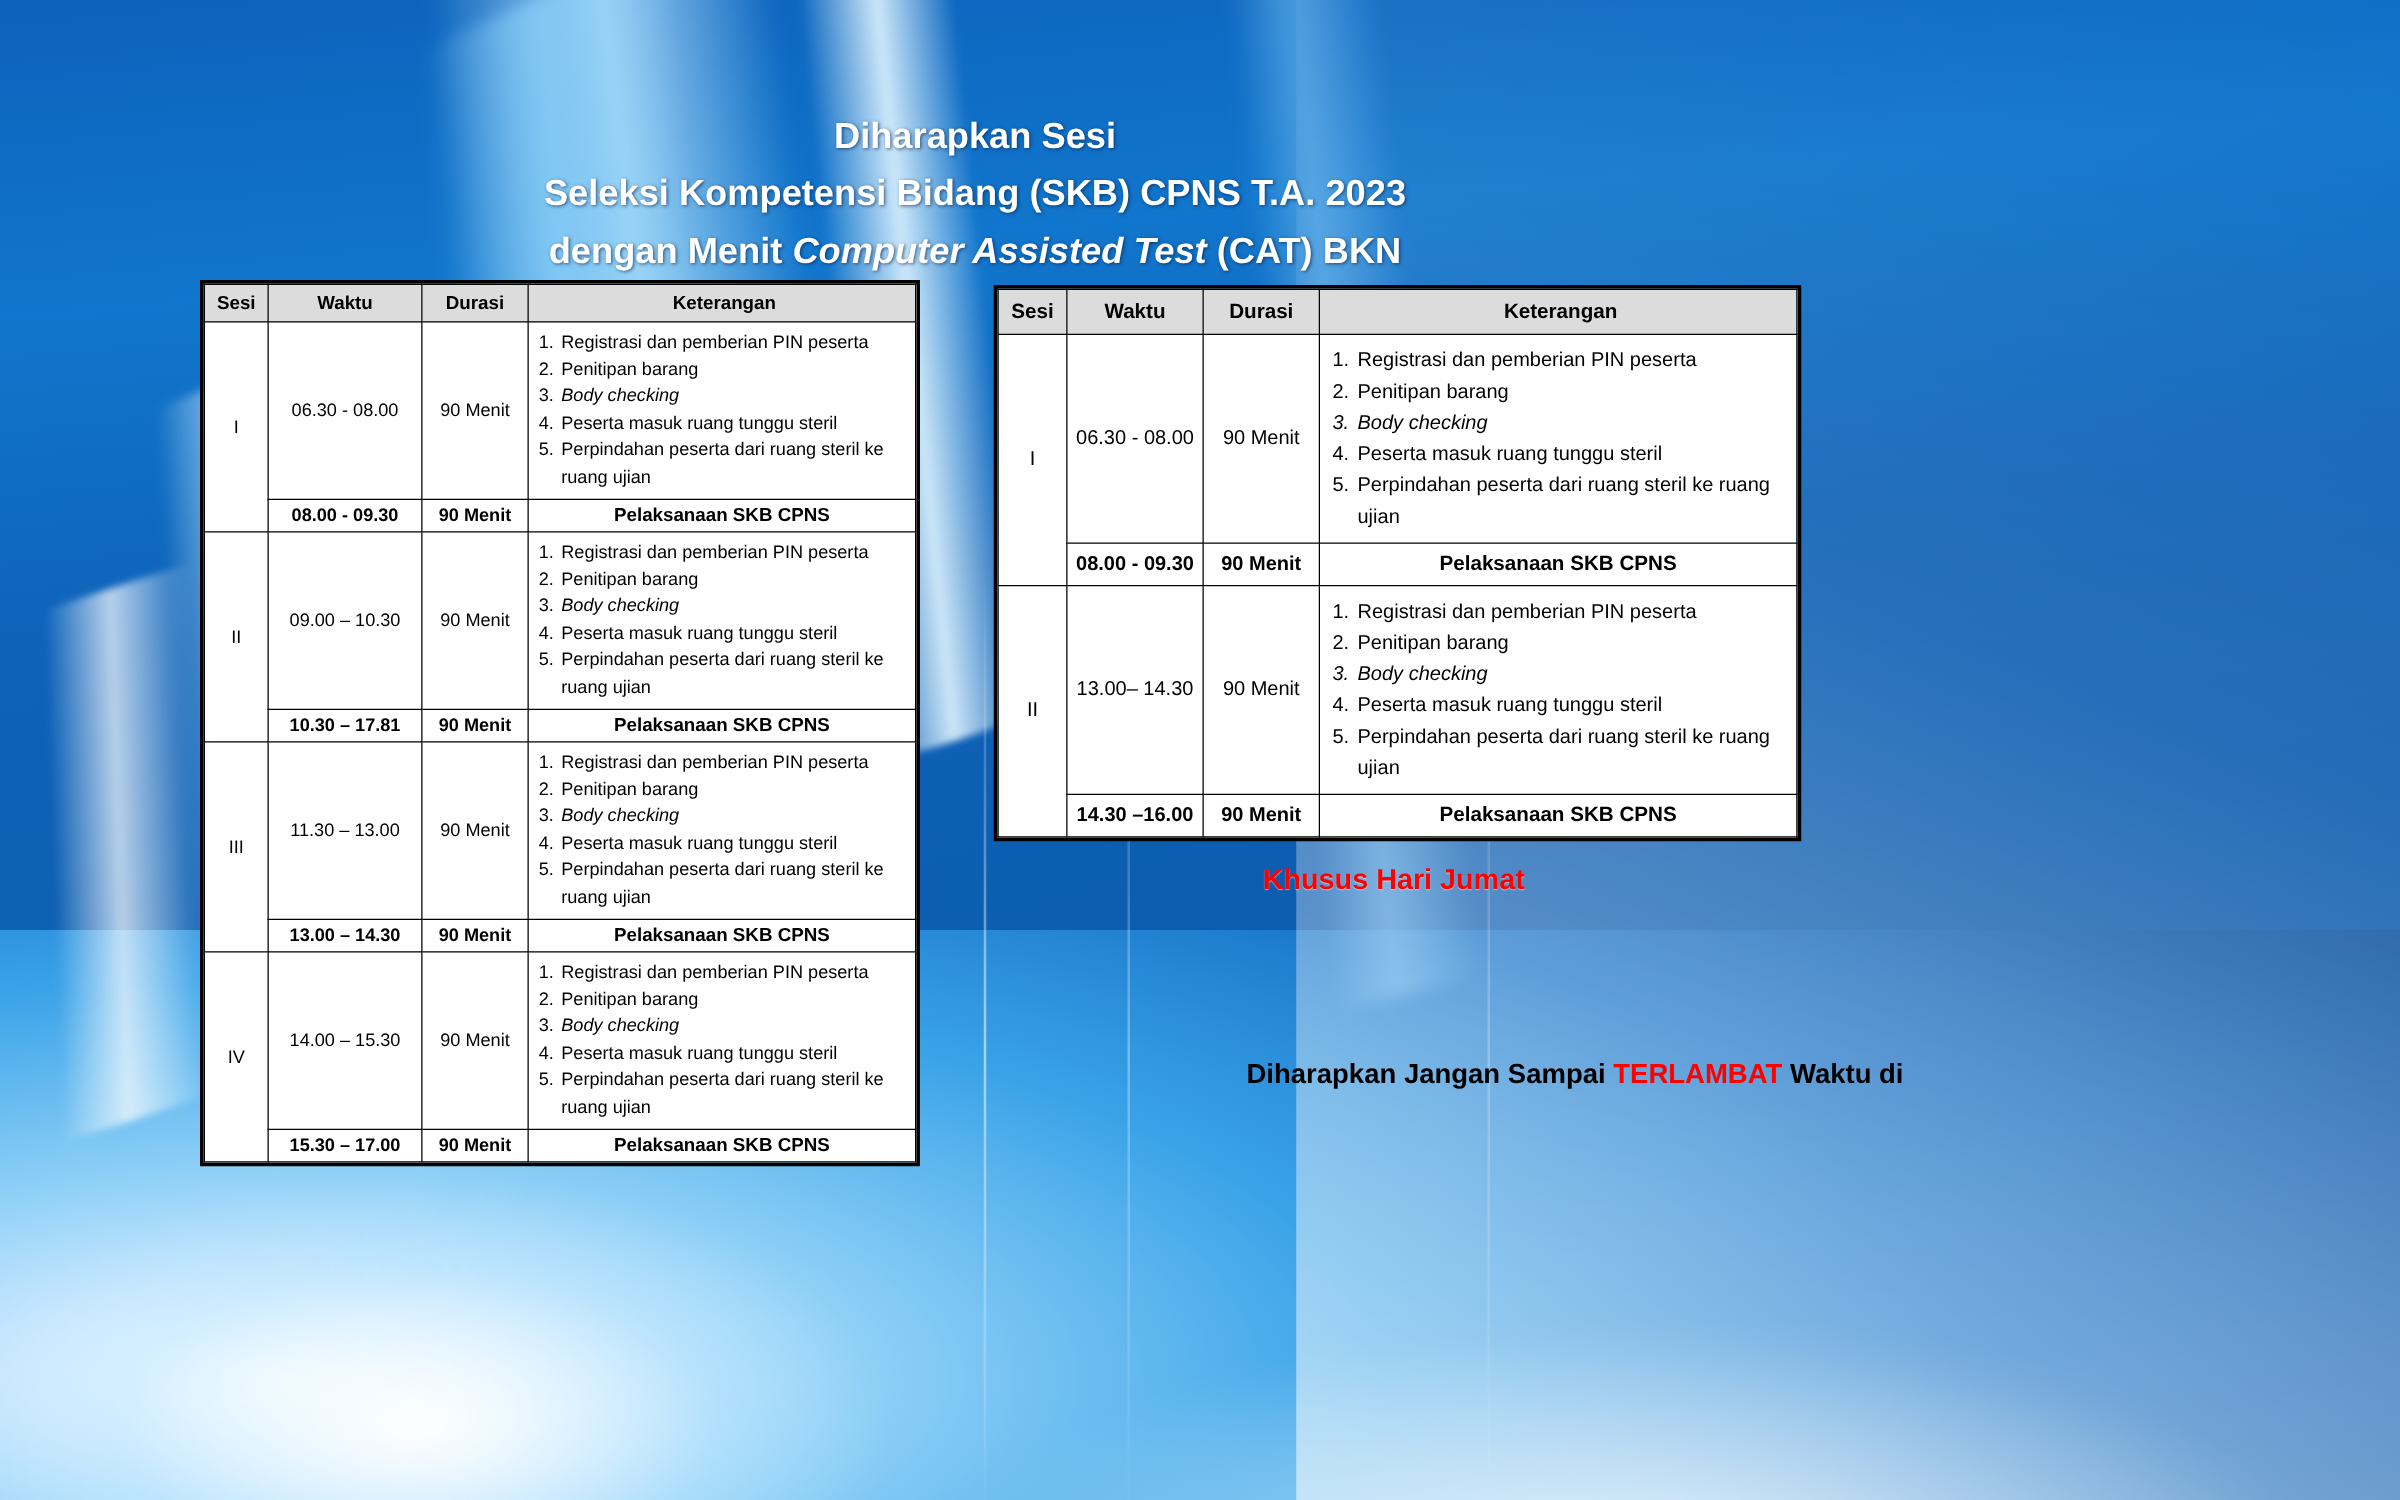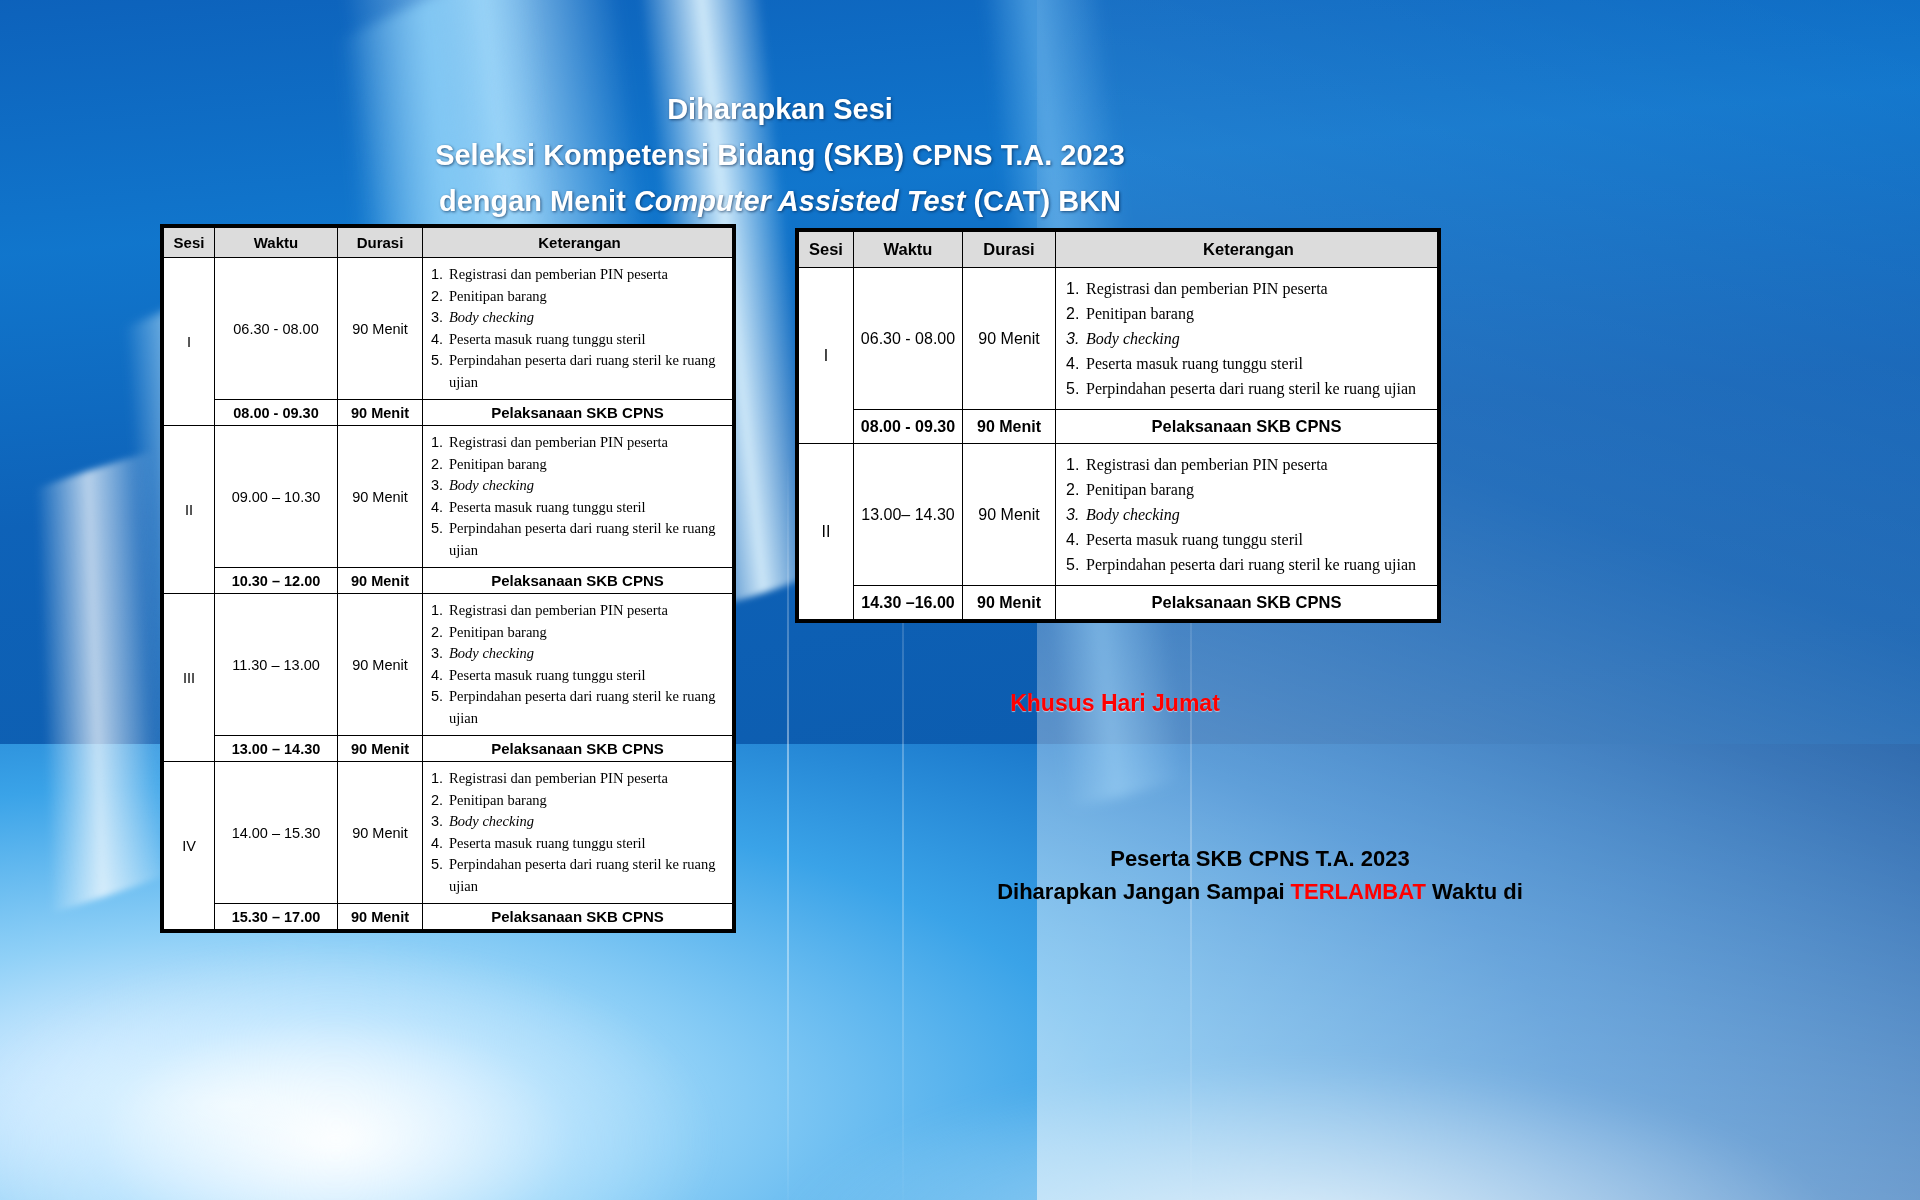--- a/index.html
+++ b/index.html
@@ -68,21 +68,21 @@
   th,td{border:1px solid #000;color:#000;}
   th{background:#dcdcdc;font-weight:bold;text-align:center;}
   .c-sesi{text-align:center;vertical-align:middle;}
   .c-time{text-align:center;vertical-align:middle;}
   .c-dur{text-align:center;vertical-align:middle;}
   .c-ket{vertical-align:middle;}
   .bold{font-weight:bold;}
   .ketlist{margin:0;padding:0;list-style:none;}
   .ketlist li{display:flex;align-items:flex-start;}
   .ketlist li .num{flex:0 0 auto;}
-  .ketlist li .txt{flex:1 1 auto;font-family:Liberation Serif, serif;}
+  .ketlist li .txt{flex:1 1 auto;}
 
   
   #tbl-left{left:160px;top:224px;width:570px;}
   #tbl-left table{font-size:14.5px;}
   #tbl-left th{font-size:15px;padding:5px 2px;}
   #tbl-left .c-sesi{width:46px;}
   #tbl-left .c-time{width:118px;}
   #tbl-left .c-dur{width:80px;}
   #tbl-left .c-ket{padding:6px 4px 6px 8px;}
   #tbl-left .ketlist li{line-height:21.5px;}
@@ -207,21 +207,21 @@
                 <span class="txt">Peserta masuk ruang tunggu steril</span>
               </li>
             <li>
                 <span class="num">5.</span>
                 <span class="txt">Perpindahan peserta dari ruang steril ke ruang ujian</span>
               </li>
           </ul>
         </td>
       </tr>
       <tr>
-        <td class="c-time bold rowtime">10.30 – 12.00</td>
+        <td class="c-time bold rowtime">10.30 – 17.81</td>
         <td class="c-dur bold">90 Menit</td>
         <td class="pelak">Pelaksanaan SKB CPNS</td>
       </tr>
 
       <tr>
         <td class="c-sesi" rowspan="2">III</td>
         <td class="c-time rowtime">11.30 – 13.00</td>
         <td class="c-dur">90 Menit</td>
         <td class="c-ket">
           <ul class="ketlist">
@@ -375,15 +375,14 @@
         <td class="pelak">Pelaksanaan SKB CPNS</td>
       </tr>
 
     </tbody>
   </table>
 </div>
 
 <div id="note-jumat">Khusus Hari Jumat</div>
 
 <div id="note-bottom">
-  <span class="ln">Peserta SKB CPNS T.A. 2023</span>
   <span class="ln"><span>Diharapkan Jangan Sampai </span><span class="red">TERLAMBAT</span><span> Waktu di</span></span>
 </div>
 
 </body></html>

